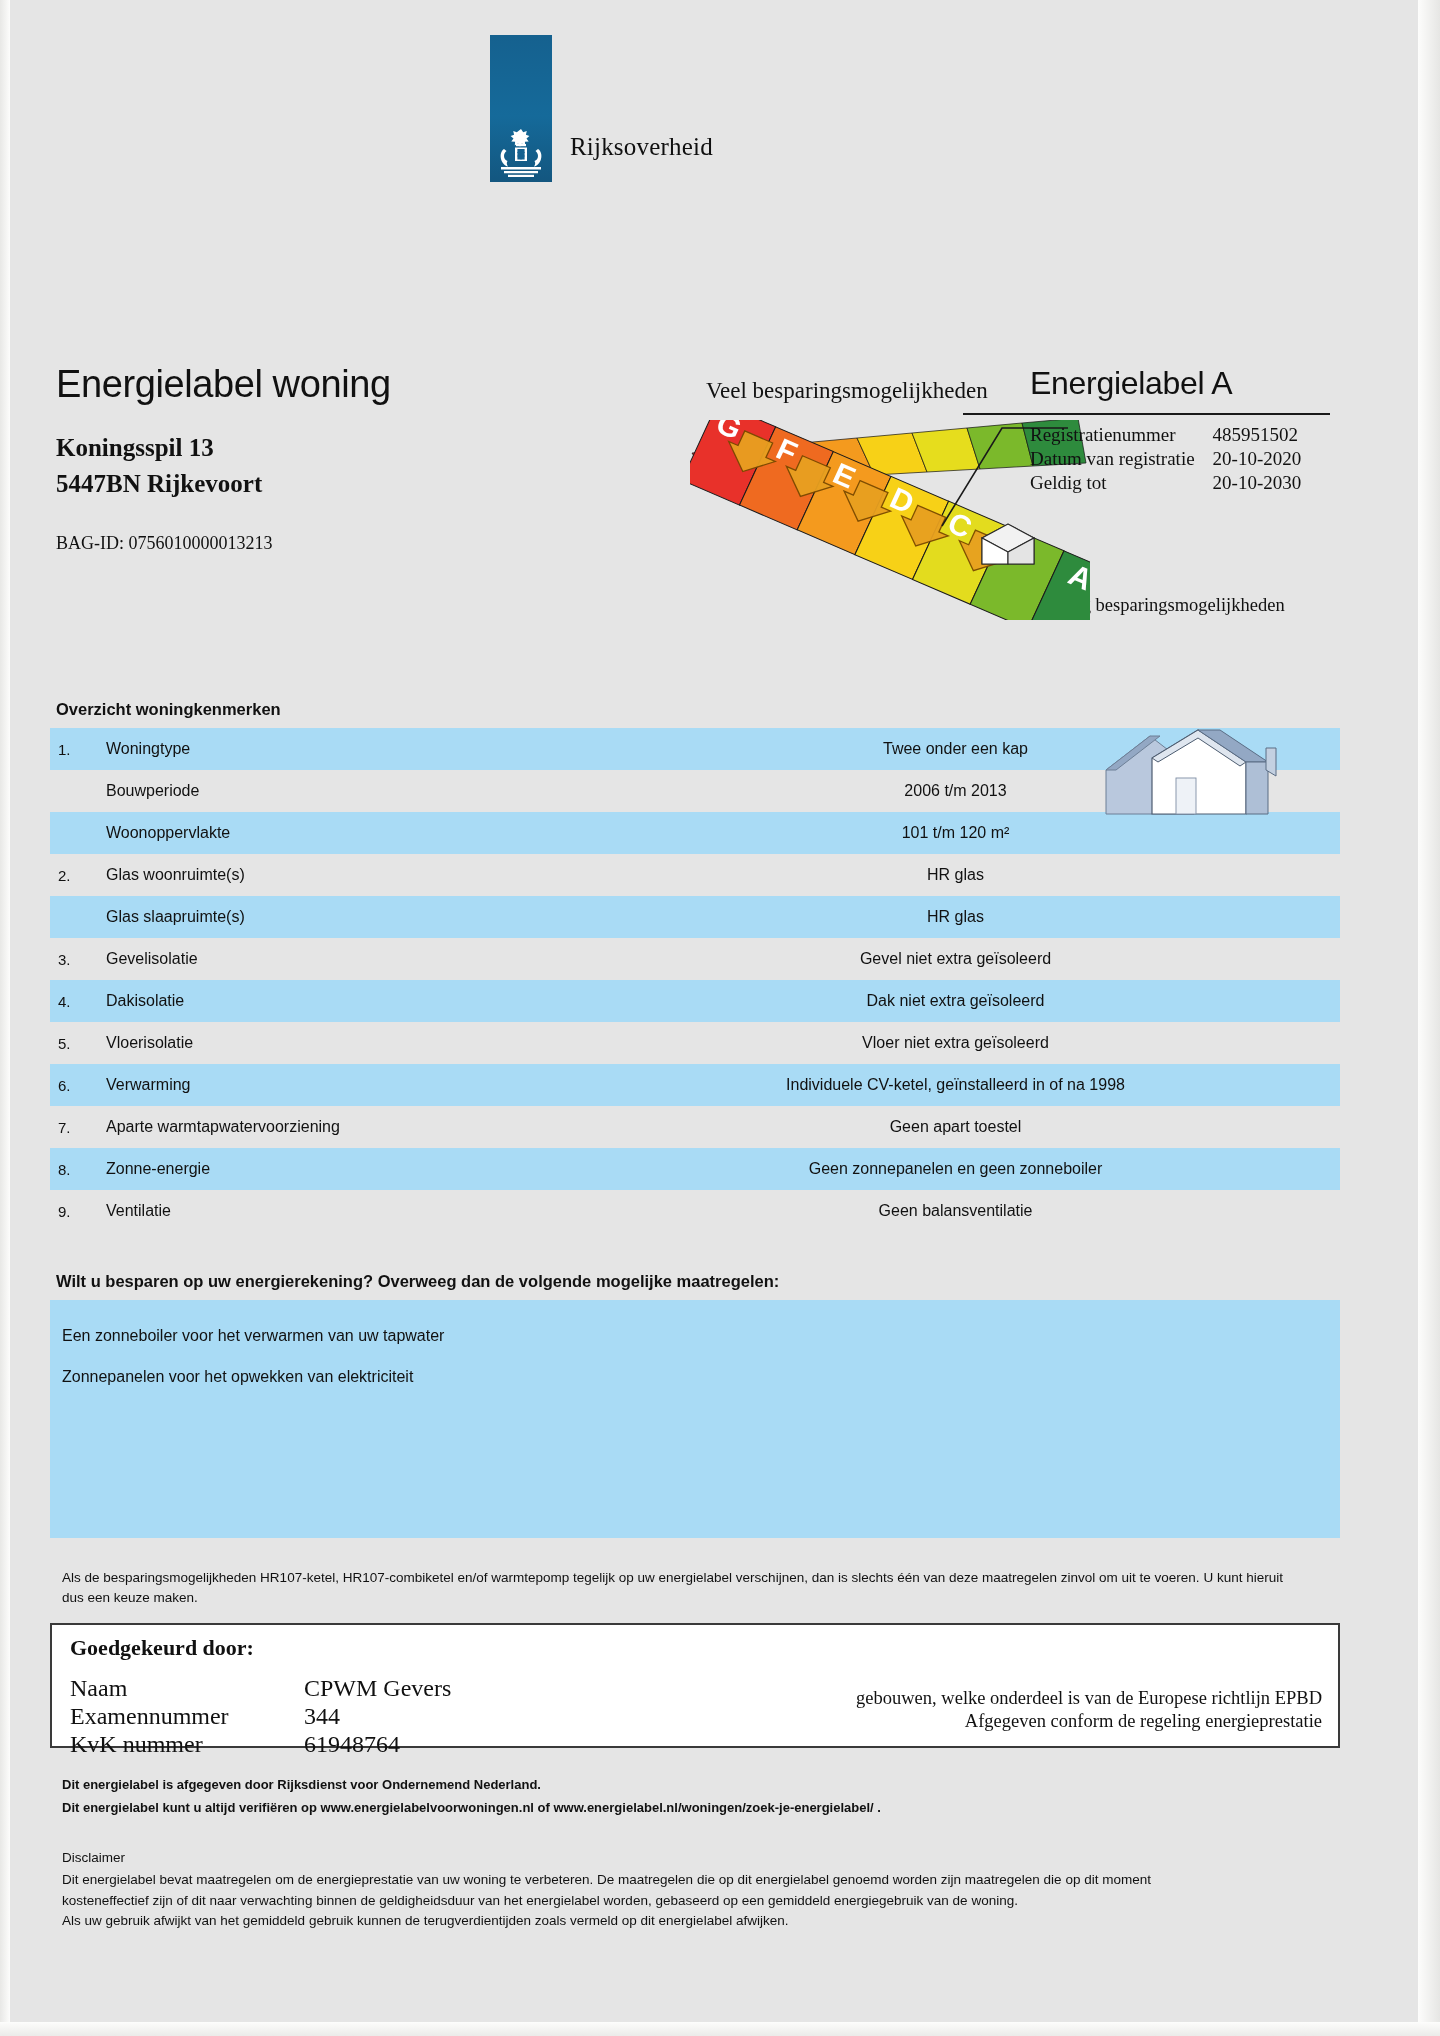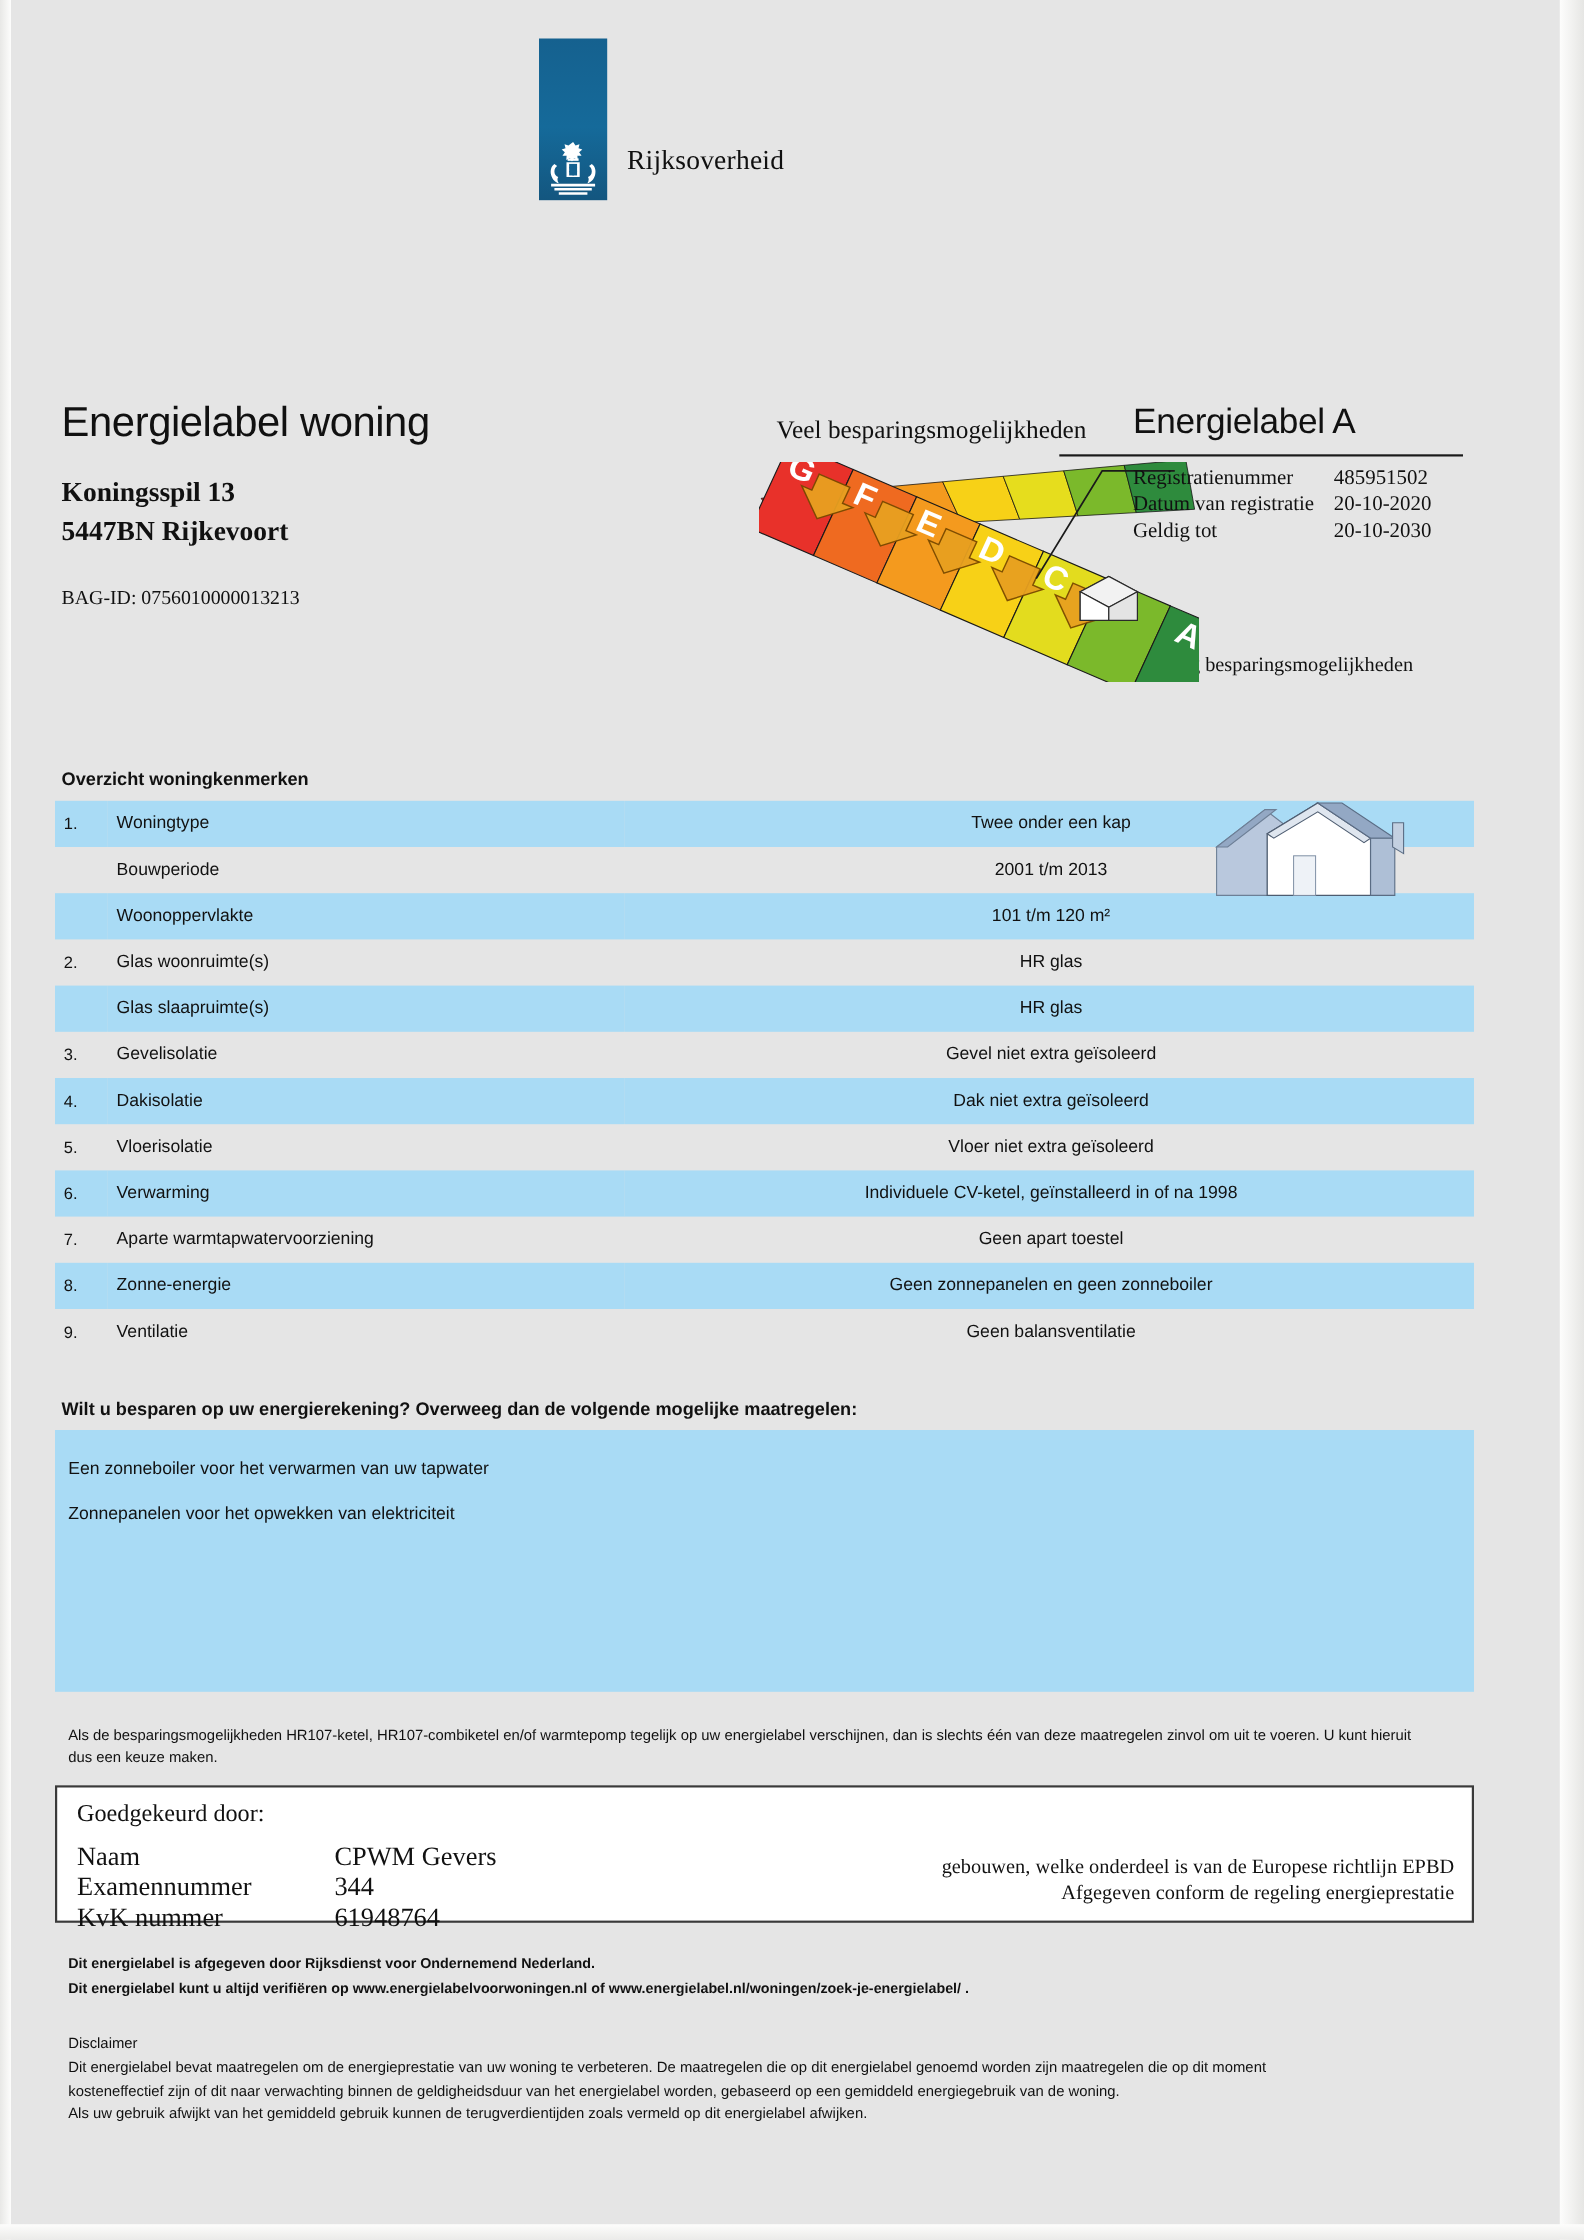--- a/index.html
+++ b/index.html
@@ -178,21 +178,21 @@
   
   .appr-box {
     position: absolute; left: 50px; top: 1623px;
     width: 1290px; height: 125px;
     border: 2px solid #3a3a3a;
     background: #fff;
   }
   .appr-title {
     position: absolute; left: 18px; top: 10px;
     font-family: "Liberation Serif", serif;
-    font-size: 22px; font-weight: 400; color: #111; white-space: nowrap;
+    font-size: 22px; font-weight: 700; color: #111; white-space: nowrap;
   }
   .appr-grid {
     position: absolute; left: 18px; top: 50px;
     font-family: "Liberation Serif", serif;
     font-size: 24px; color: #111;
     border-collapse: collapse;
   }
   .appr-grid td { padding: 0 0 1px 0; white-space: nowrap; vertical-align: top; }
   .appr-grid td.k { width: 234px; }
   .appr-conform {
@@ -346,21 +346,21 @@
   <table class="feat-table">
     <tbody>
       <tr class="alt">
         <td class="num">1.</td>
         <td class="name">Woningtype</td>
         <td class="val">Twee onder een kap</td>
       </tr>
       <tr>
         <td class="num"></td>
         <td class="name">Bouwperiode</td>
-        <td class="val">2001 t/m 2013</td>
+        <td class="val">2006 t/m 2013</td>
       </tr>
       <tr class="alt">
         <td class="num"></td>
         <td class="name">Woonoppervlakte</td>
         <td class="val">101 t/m 120 m²</td>
       </tr>
       <tr>
         <td class="num">2.</td>
         <td class="name">Glas woonruimte(s)</td>
         <td class="val">HR glas</td>

